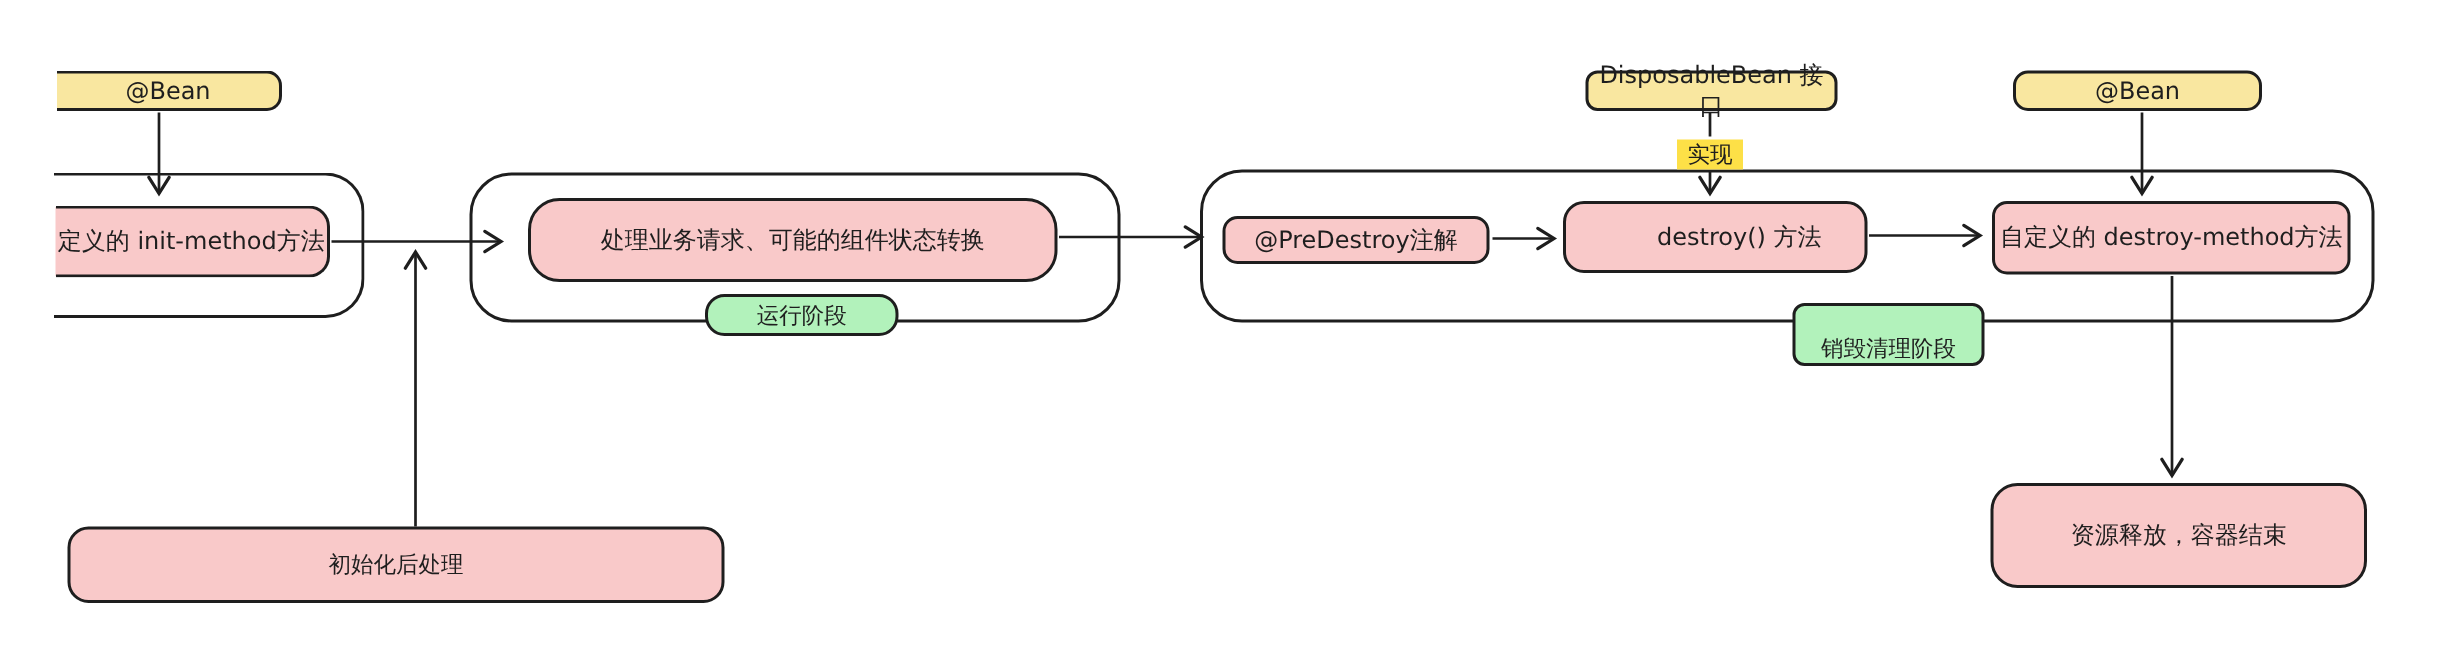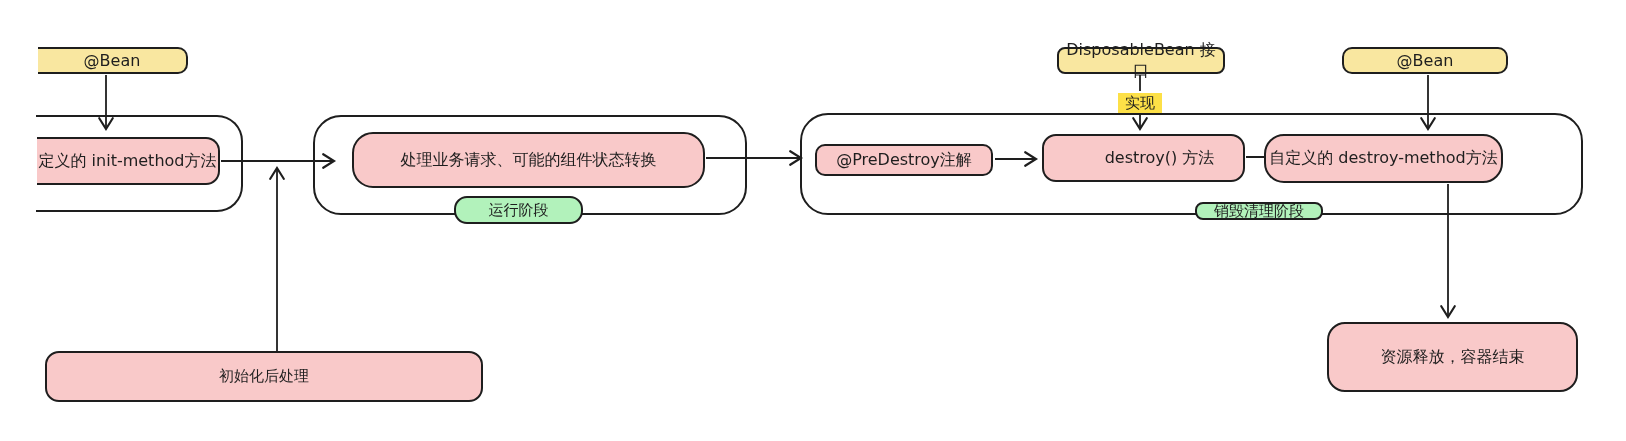--- a/index.html
+++ b/index.html
@@ -91,31 +91,31 @@
 </div>
 
 <div class="abs node pink" style="left:815px; top:144px; width:178px; height:32px; border-radius:10px;">
   <span>@PreDestroy注解</span>
 </div>
 
 <div class="abs node pink" style="left:1042px; top:134px; width:203px; height:48px; border-radius:14px;padding-left:32px;">
   <span>destroy() 方法</span>
 </div>
 
-<div class="abs node pink" style="left:1264px; top:134px; width:239px; height:49px; border-radius:20px;">
+<div class="abs node pink" style="left:1328px; top:134px; width:239px; height:49px; border-radius:10px;">
   <span>自定义的 destroy-method方法</span>
 </div>
 
 <div class="abs node pink" style="left:1327px; top:322px; width:251px; height:70px; border-radius:18px;">
   <span>资源释放，容器结束</span>
 </div>
 
 <div class="abs node pink two-line" style="left:45px; top:351px; width:438px; height:51px; border-radius:14px;">
   <span>初始化后处理</span>
 </div>
 
-<div class="abs node green" style="left:454px; top:196px; width:129px; height:28px; border-radius:13px;">
+<div class="abs node green" style="left:470px; top:196px; width:129px; height:28px; border-radius:13px;">
   <span>运行阶段</span>
 </div>
 
-<div class="abs node green" style="left:1195px; top:202px; width:128px; height:18px; border-radius:8px;">
+<div class="abs node green" style="left:1195px; top:202px; width:128px; height:42px; border-radius:8px;align-items:flex-end;">
   <span>销毁清理阶段</span>
 </div>
 
 </body></html>

